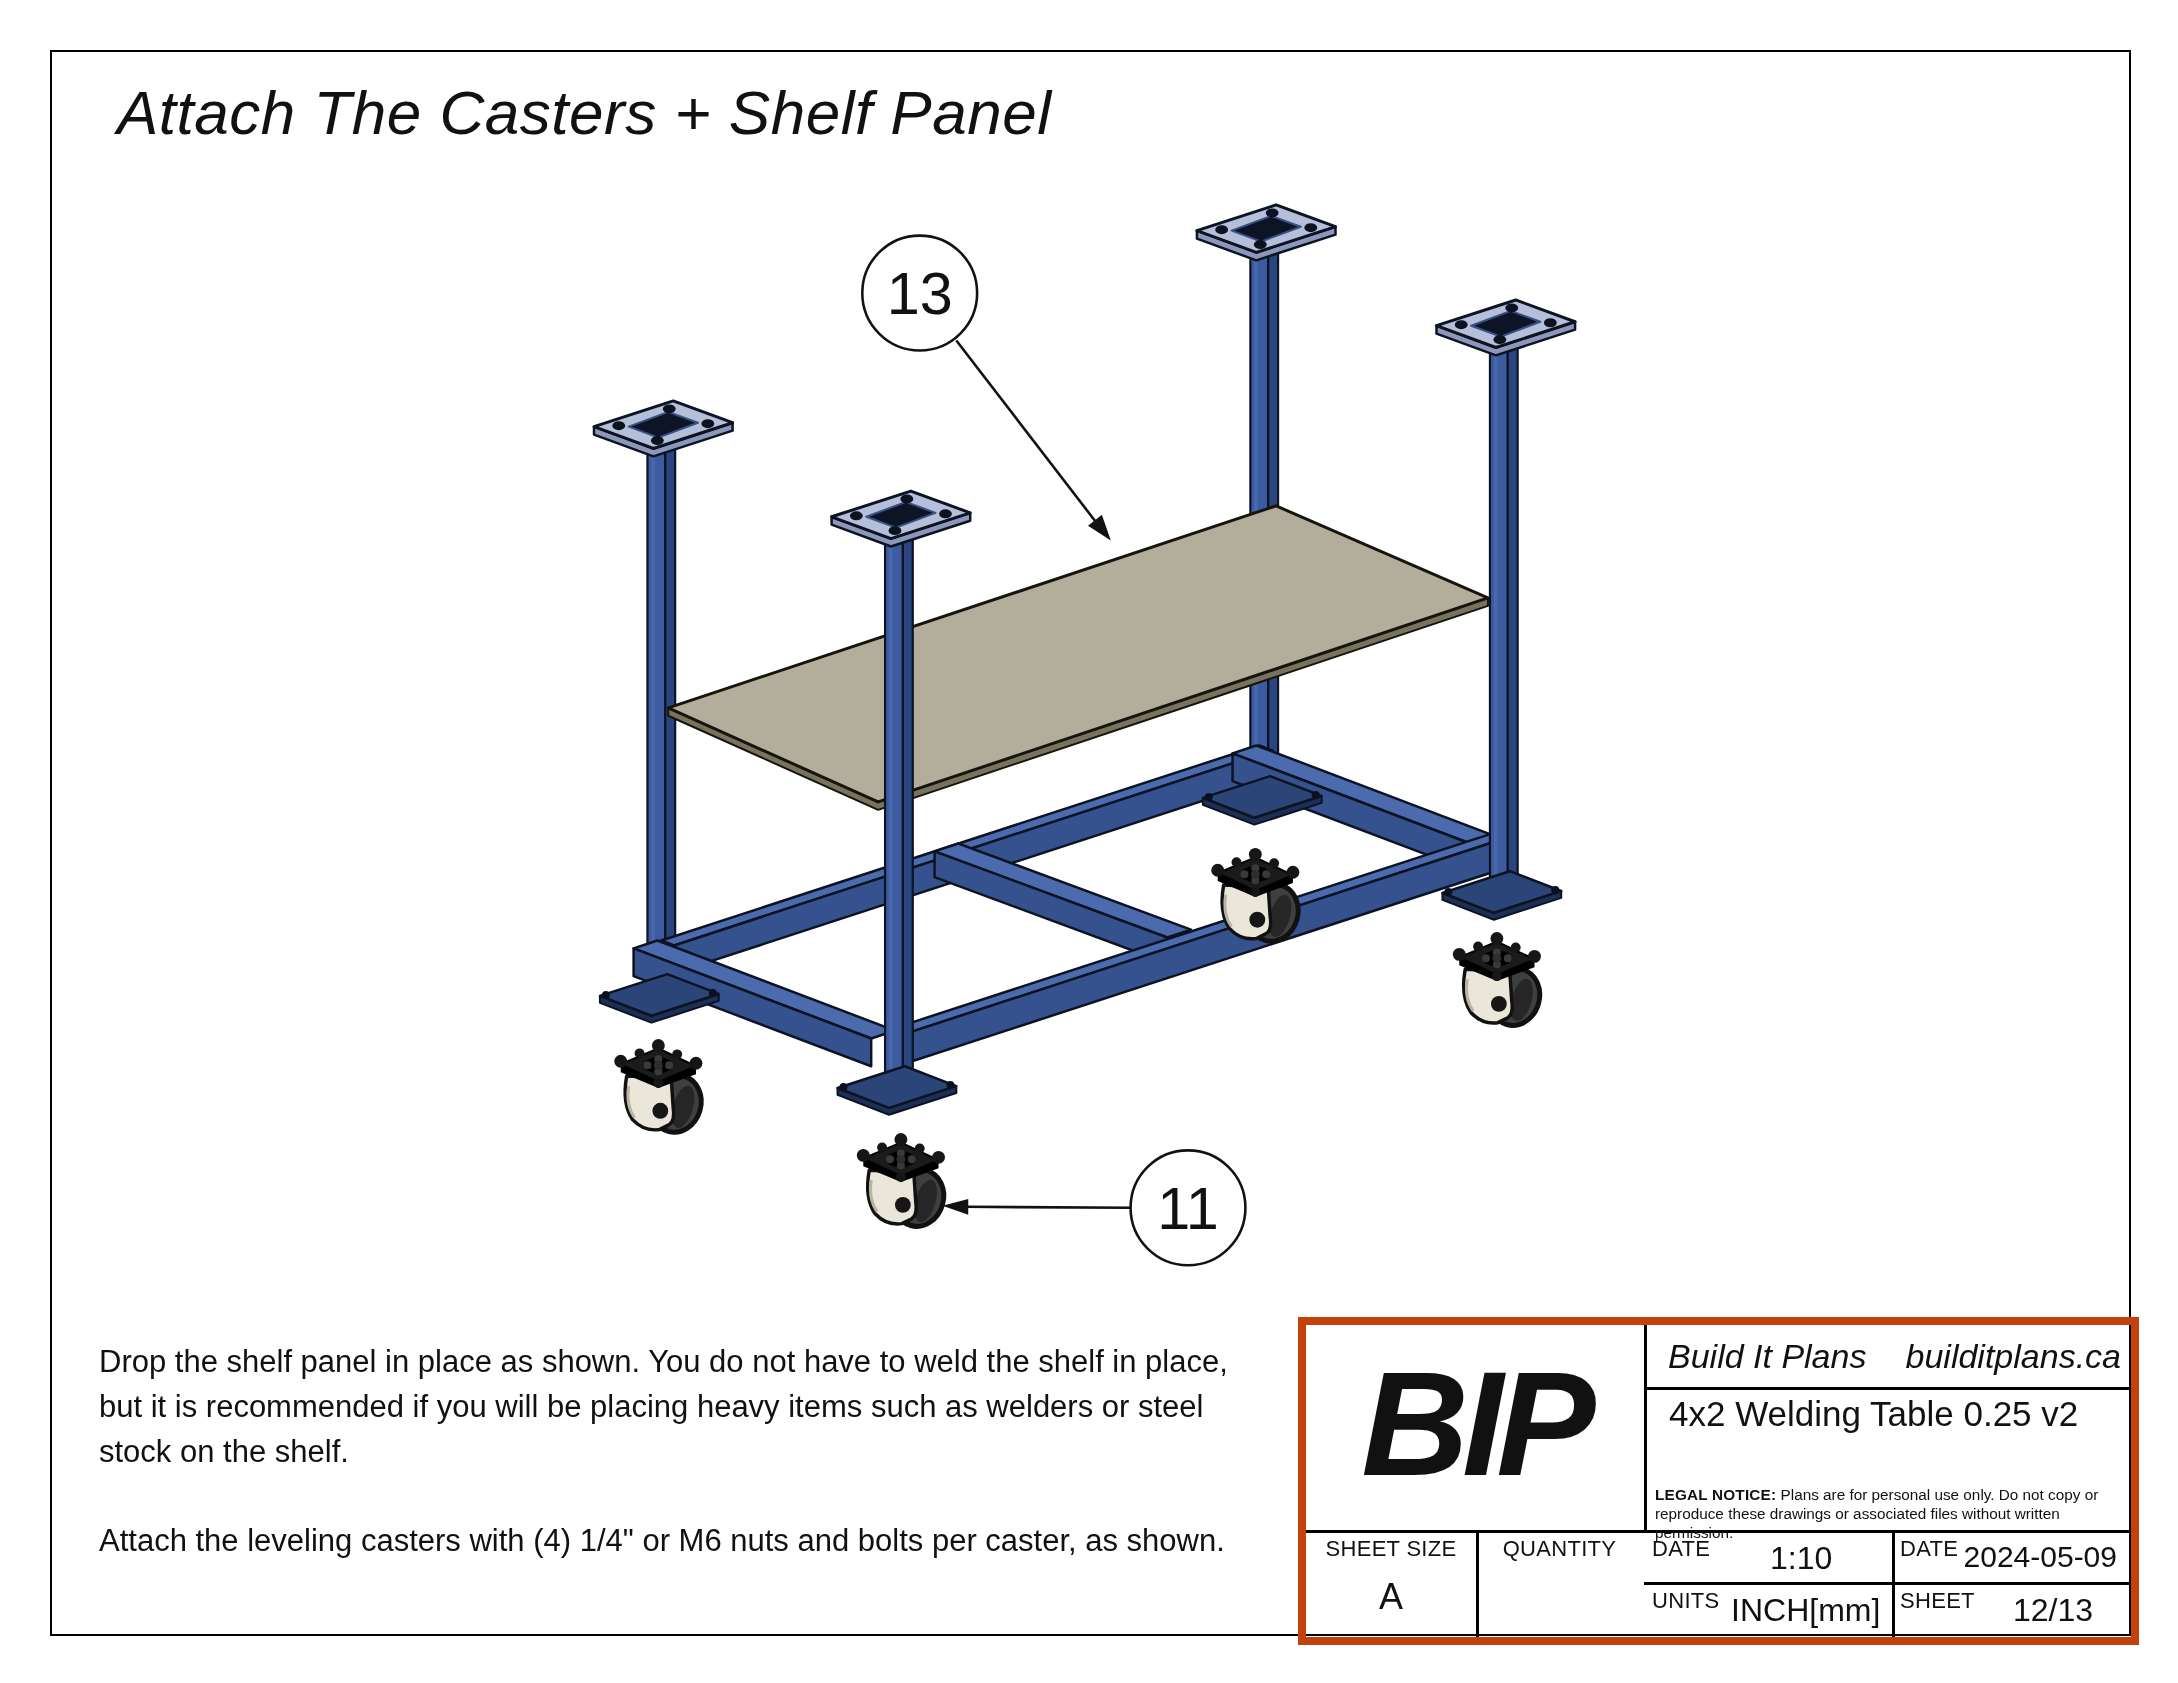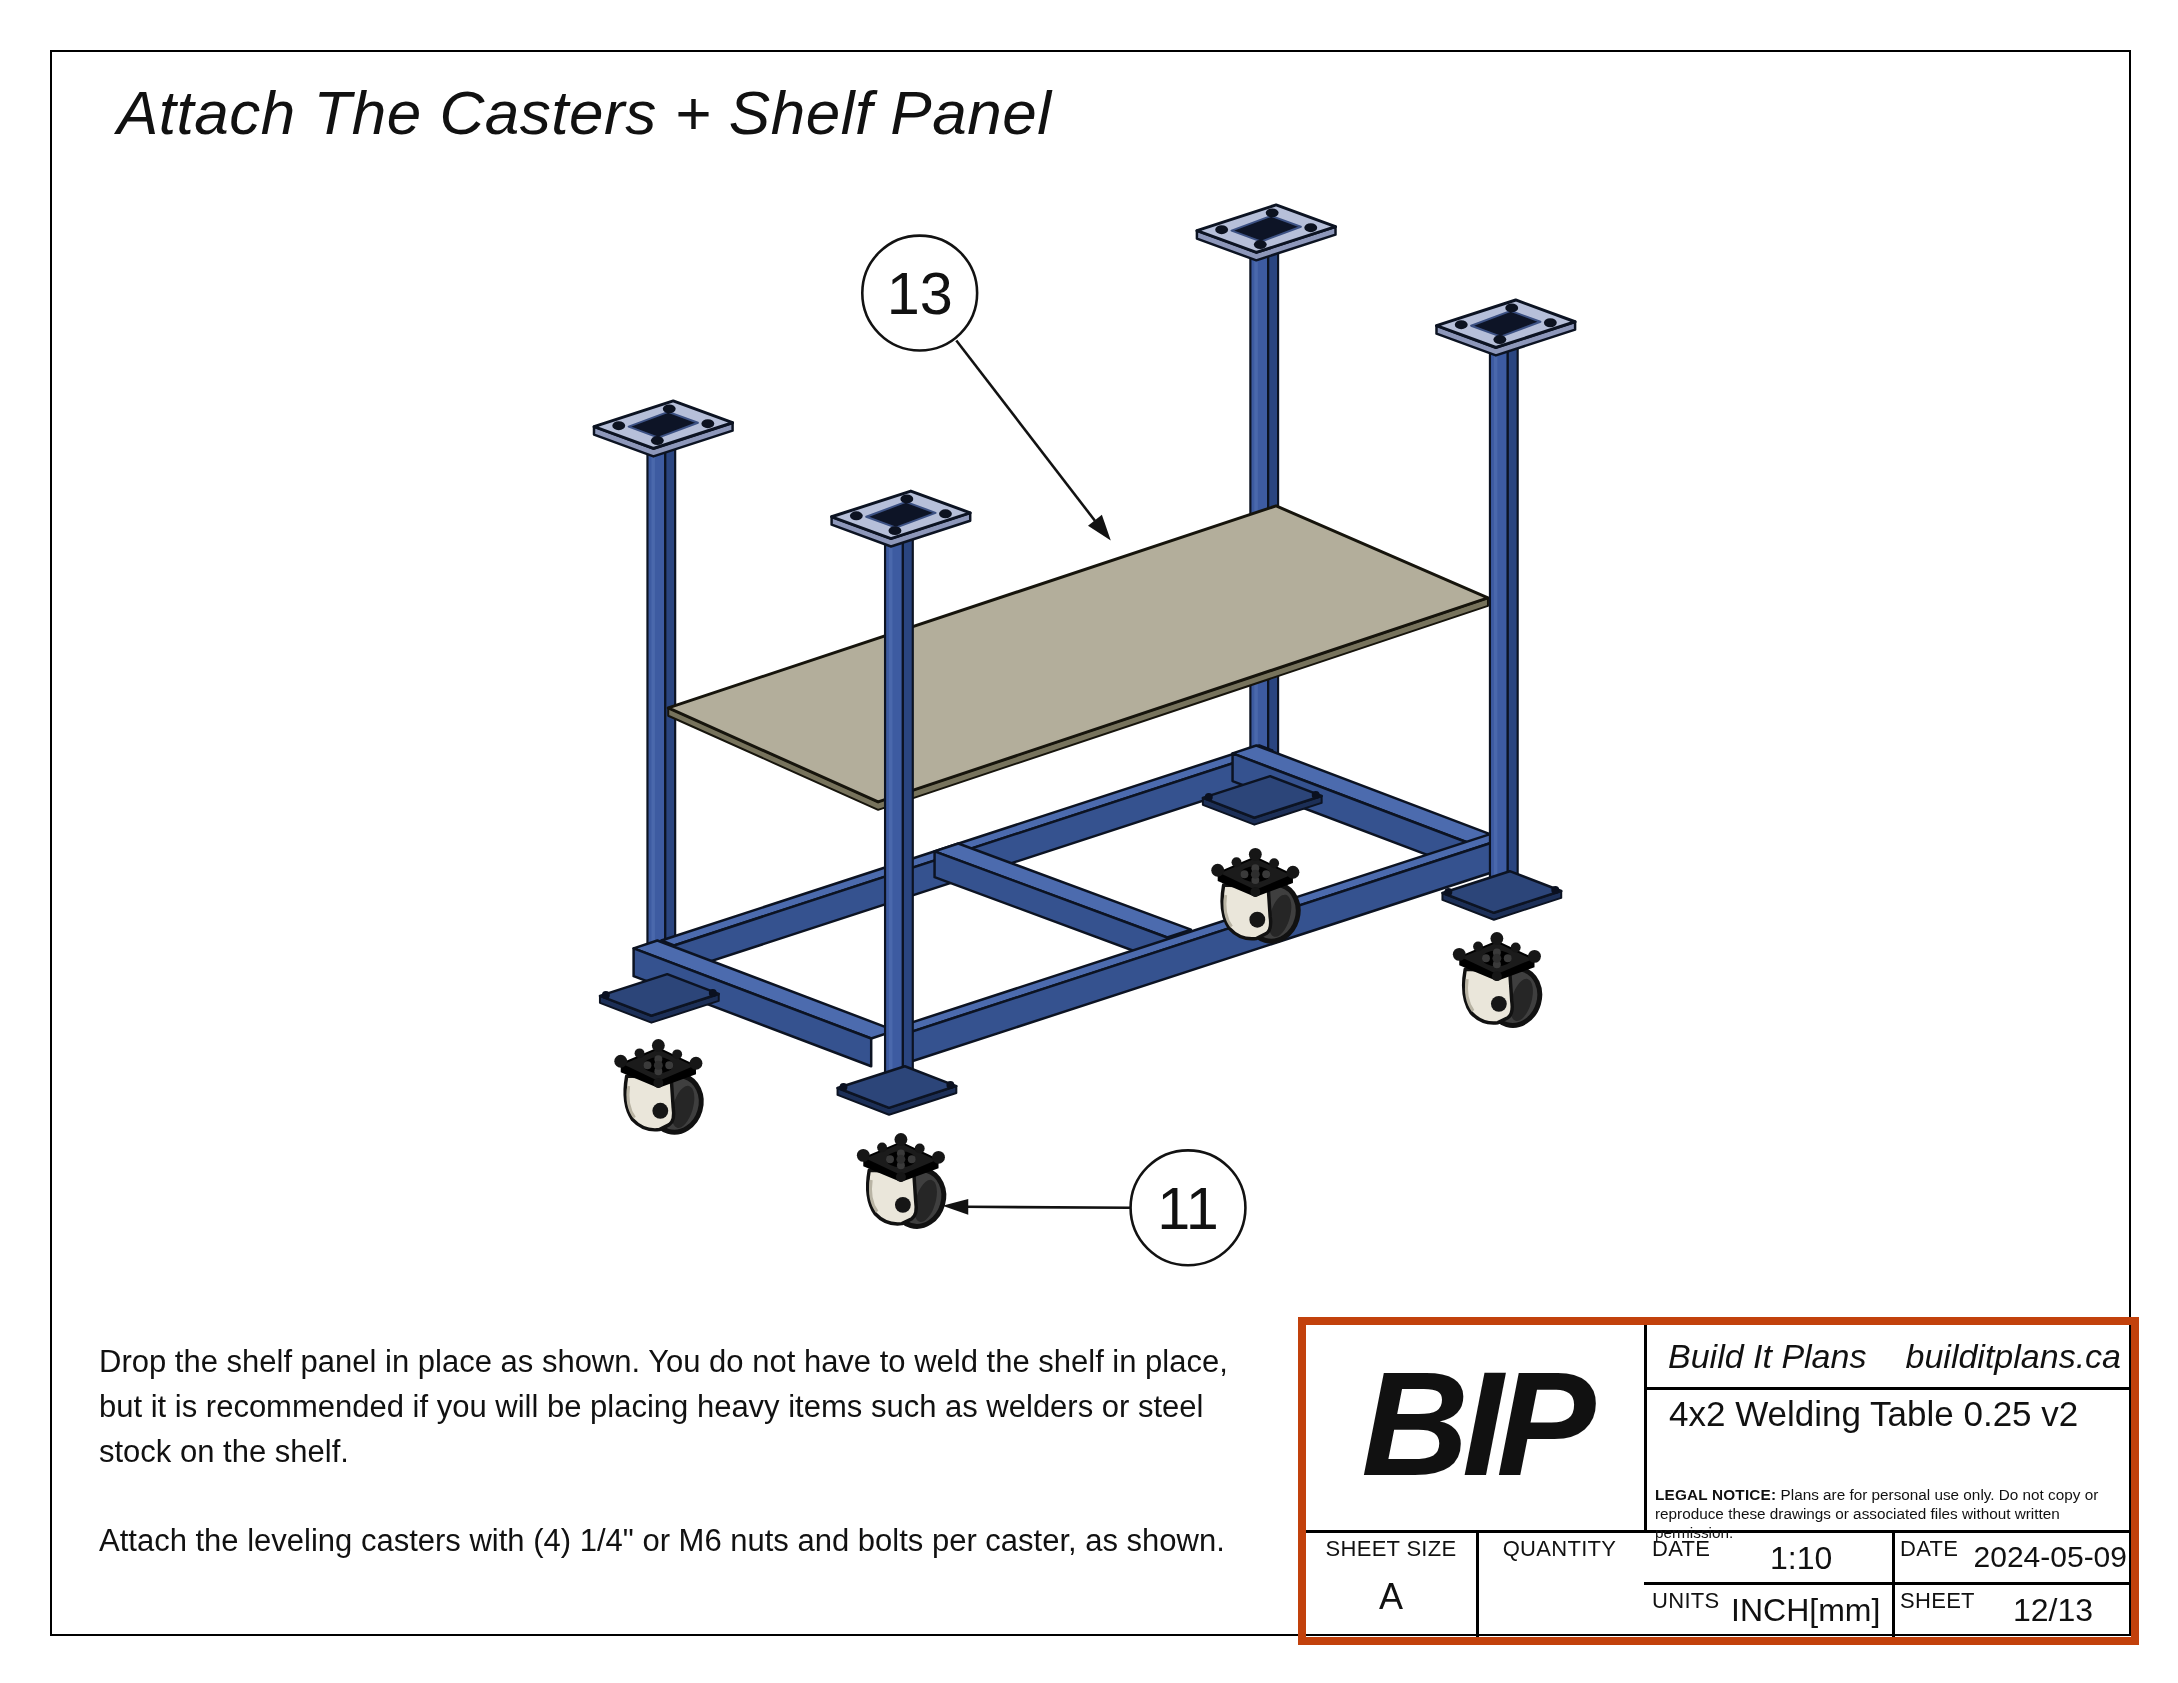--- a/index.html
+++ b/index.html
@@ -49,21 +49,21 @@
   #sheetsize-cell{left:0;top:205px;width:170px;height:107px;text-align:center;}
   #sheetsize-cell .cell-label{display:block;margin-top:6px;}
   #sheetsize-cell .cell-value{display:block;margin-top:14px;font-size:36px;}
   #qty-cell{left:170px;top:205px;width:167px;height:107px;text-align:center;}
   #qty-cell .cell-label{display:block;margin-top:6px;}
   .small-cell{display:flex;align-items:flex-start;}
   .small-cell .cell-label{margin:6px 0 0 8px;}
   .small-cell .cell-value{flex:1;text-align:center;margin-top:10px;}
   #scale-cell{left:338px;top:205px;width:248px;height:52px;}
   #date-cell{left:586px;top:205px;width:239px;height:44px;}
-  #date-cell .cell-value{font-size:30px;text-align:right;padding-right:4px;}
+  #date-cell .cell-value{font-size:30px;text-align:right;padding-right:14px;}
   #units-cell{left:338px;top:257px;width:248px;height:54px;}
   #sheet-cell{left:586px;top:257px;width:239px;height:62px;}
 </style>
 </head>
 <body>
 
 <div class="abs" id="page-border"></div>
 
 <div class="abs" id="sheet-title">Attach The Casters + Shelf Panel</div>
 

